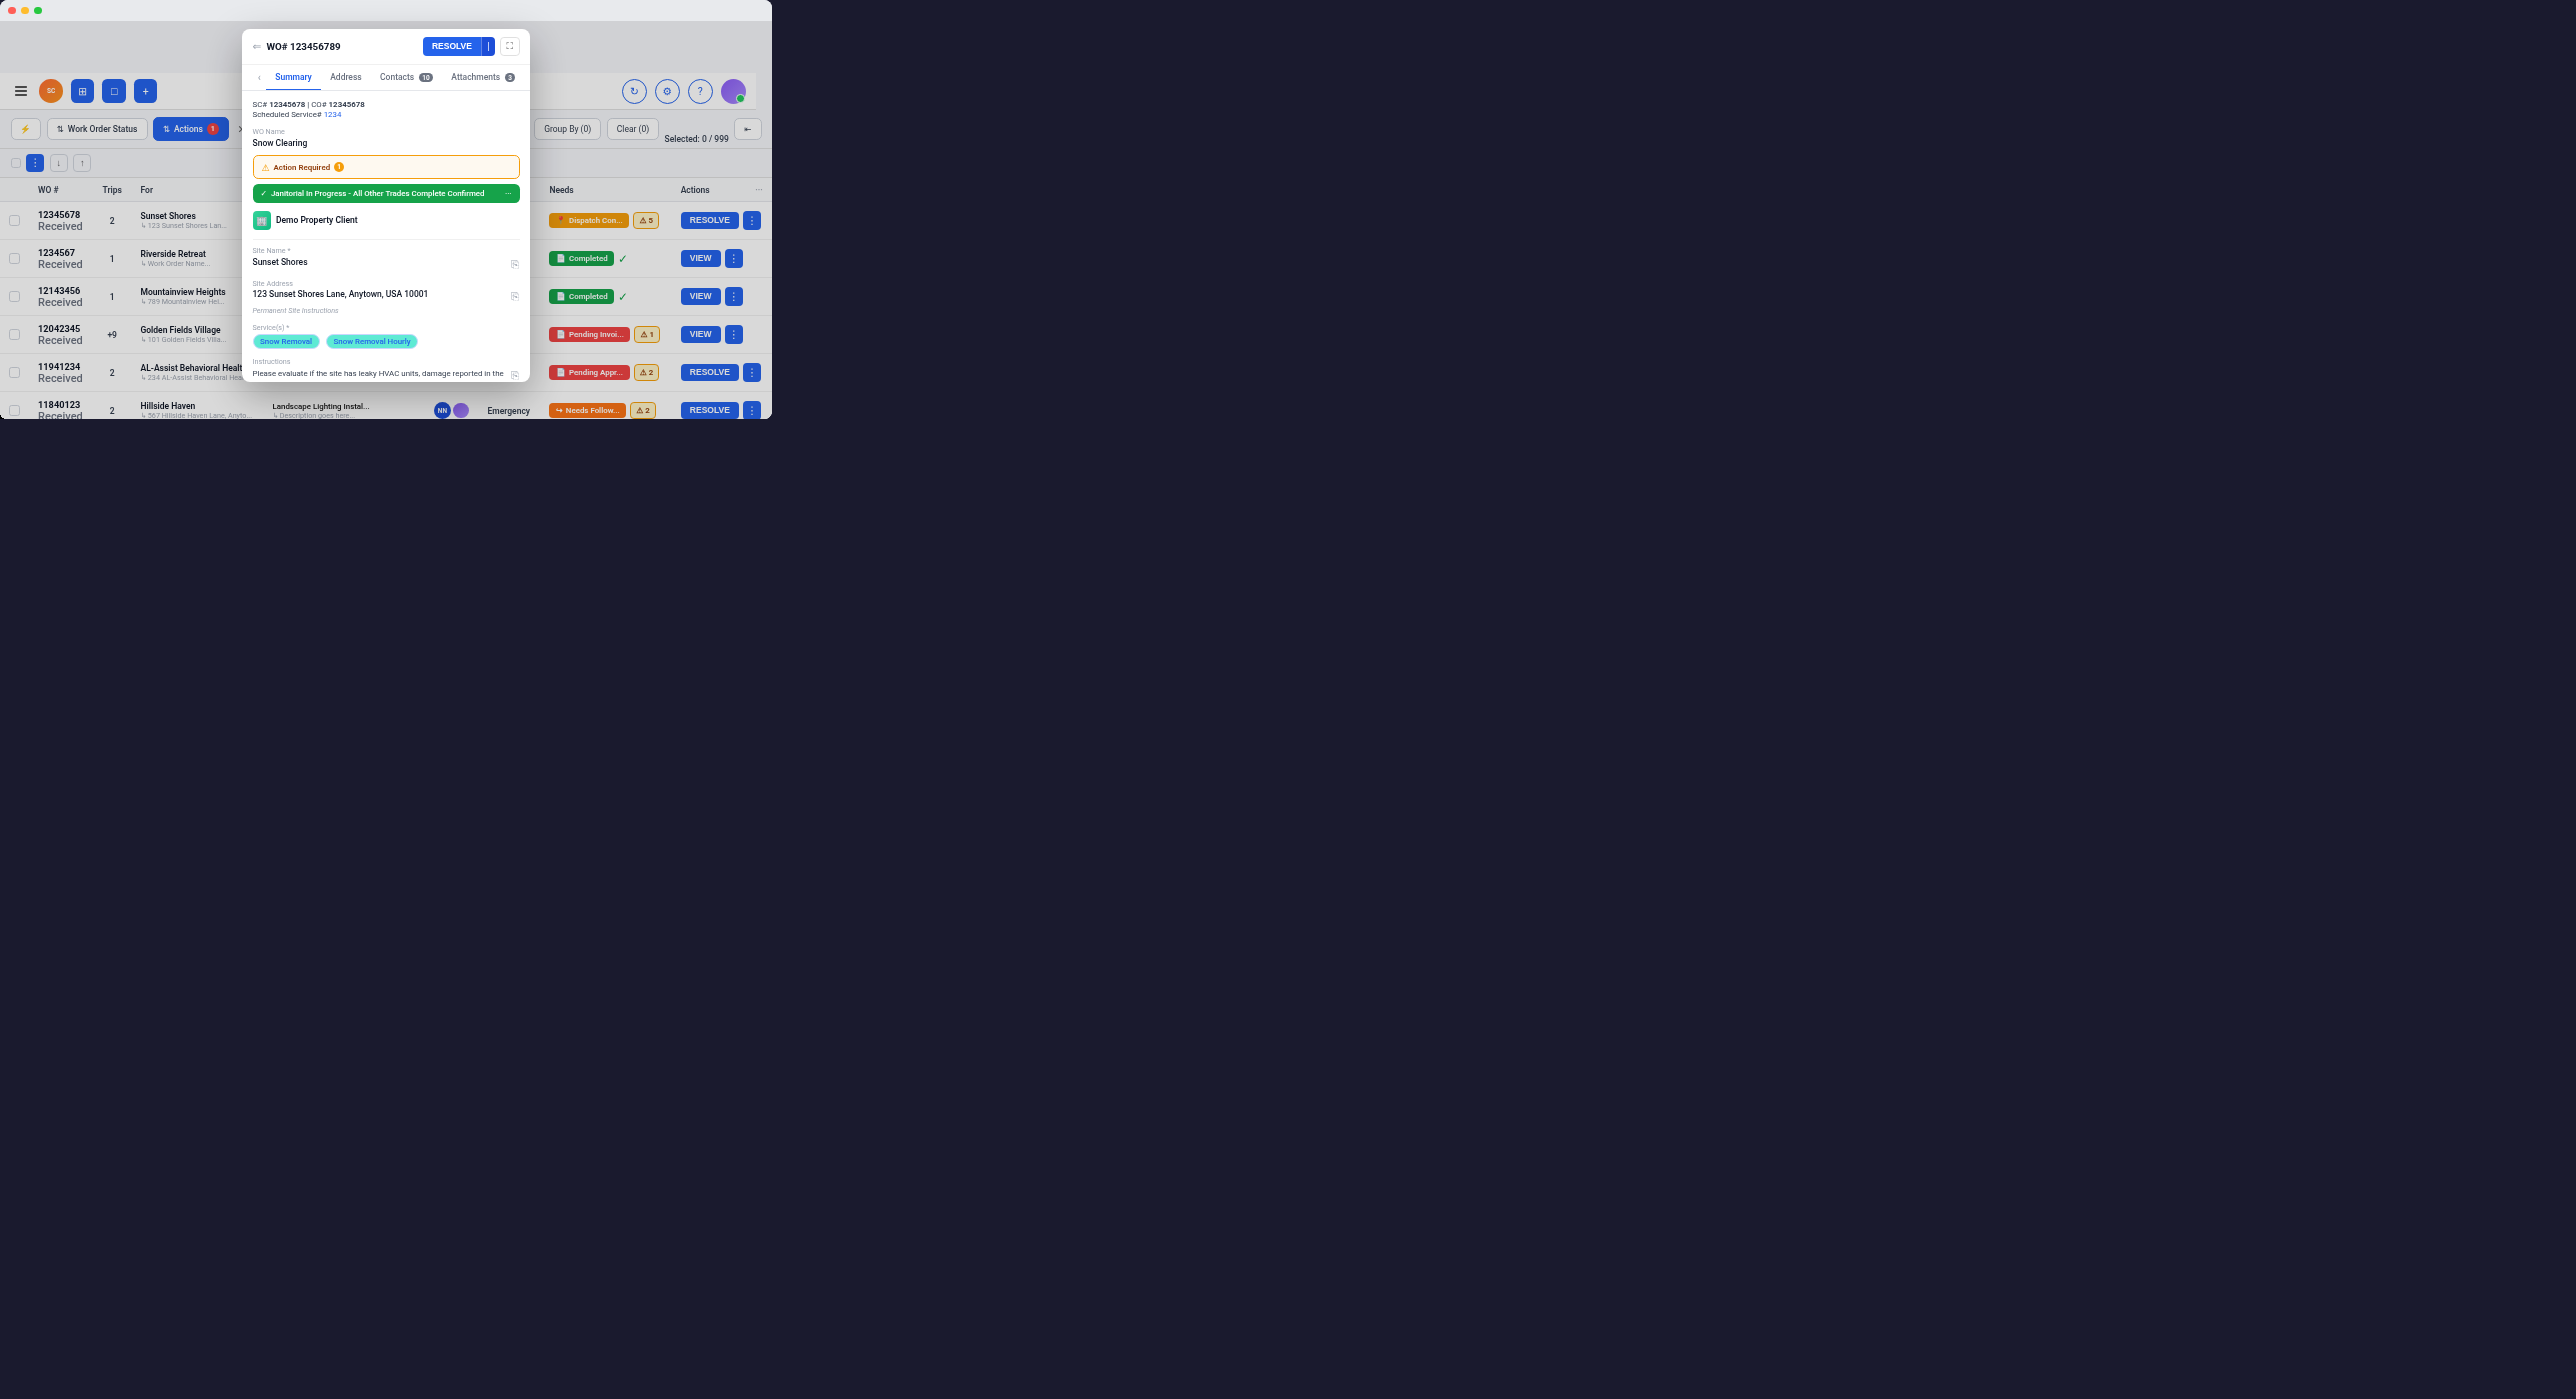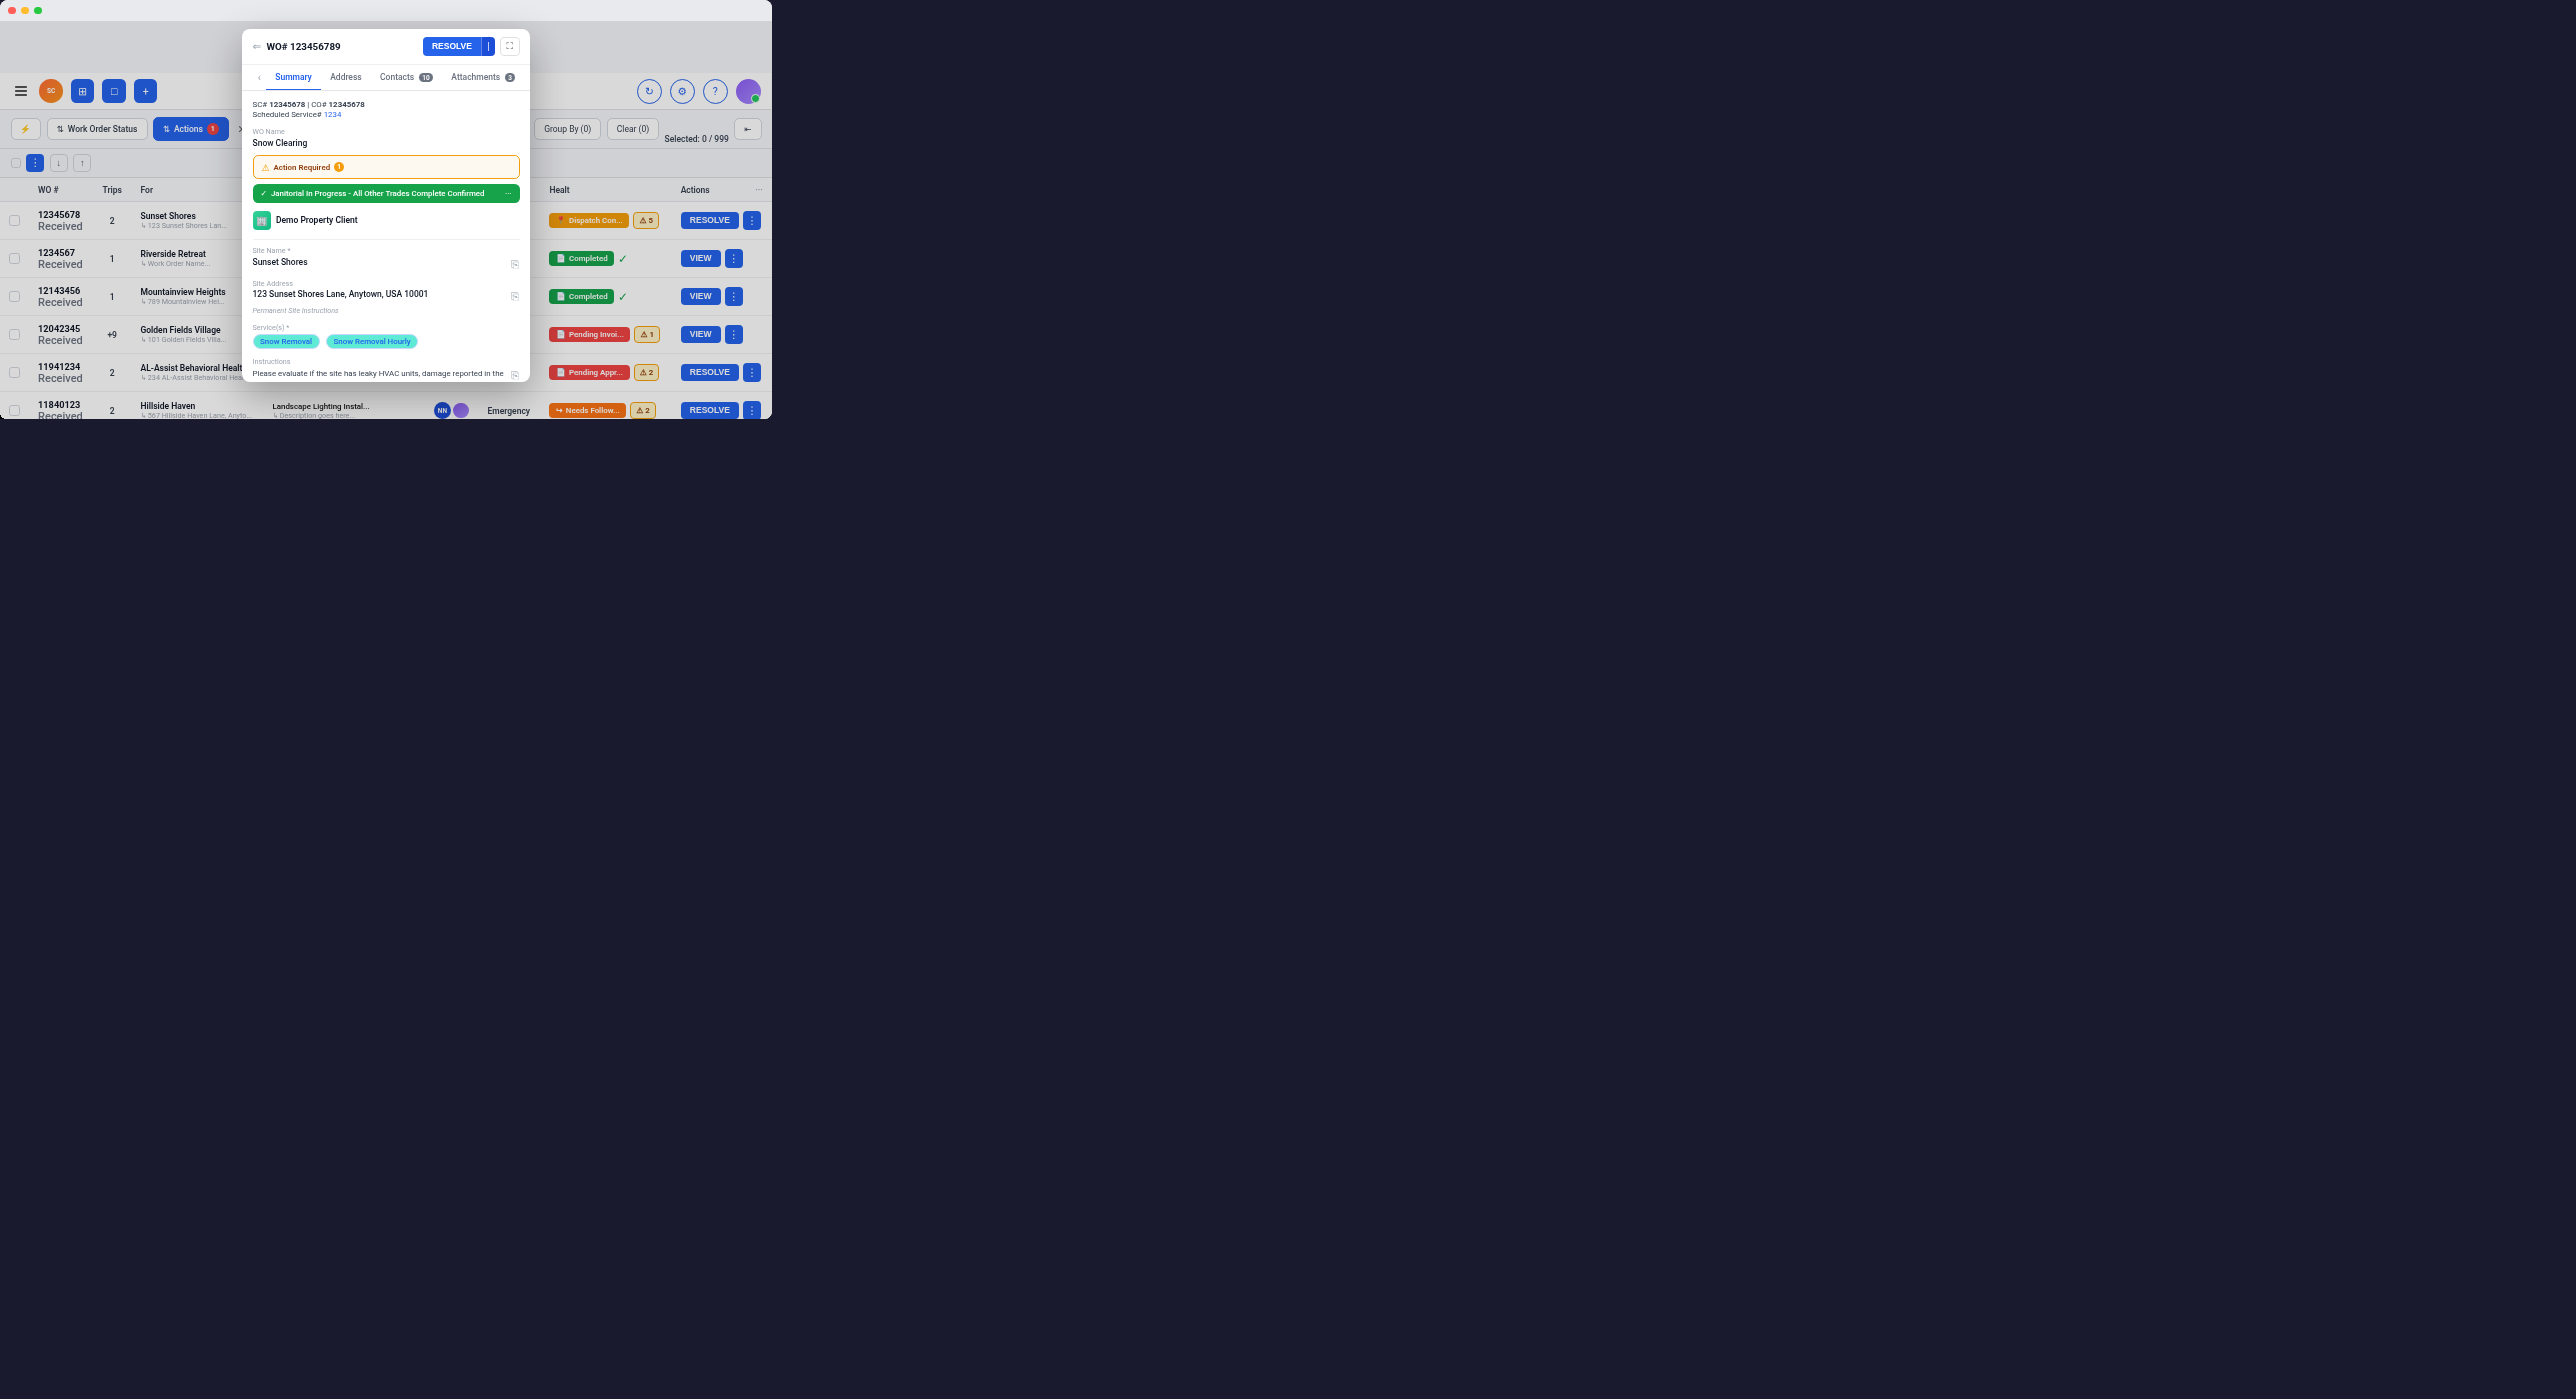--- a/index.html
+++ b/index.html
@@ -61,21 +61,21 @@
       right: 0;
       bottom: 0;
       background: #f5f6fa;
     }
 
     
     .nav-bar {
       position: absolute;
       top: 52px;
       left: 0;
-      right: 1px;
+      right: 16px;
       height: 37px;
       background: #ffffff;
       display: flex;
       align-items: center;
       padding: 0 10.5px;
       gap: 7.9px;
       border-bottom: 0.7px solid #e0e0e0;
       z-index: 10;
     }
     .nav-hamburger {
@@ -558,21 +558,21 @@
     <div class="table-wrapper" style="top:157px;">
       <table>
         <thead>
           <tr>
             <th style="width:23.6px;"></th>
             <th>WO #</th>
             <th class="center">Trips</th>
             <th>For</th>
             <th colspan="2" style="min-width:105px;"></th>
             <th style="min-width:52px;"></th>
-            <th>Healt</th>
+            <th>Needs</th>
             <th>
               <div style="display:flex;align-items:center;justify-content:space-between;">
                 <span>Actions</span>
                 <span style="cursor:pointer;color:#9ca3af;">···</span>
               </div>
             </th>
           </tr>
         </thead>
         <tbody>
 

